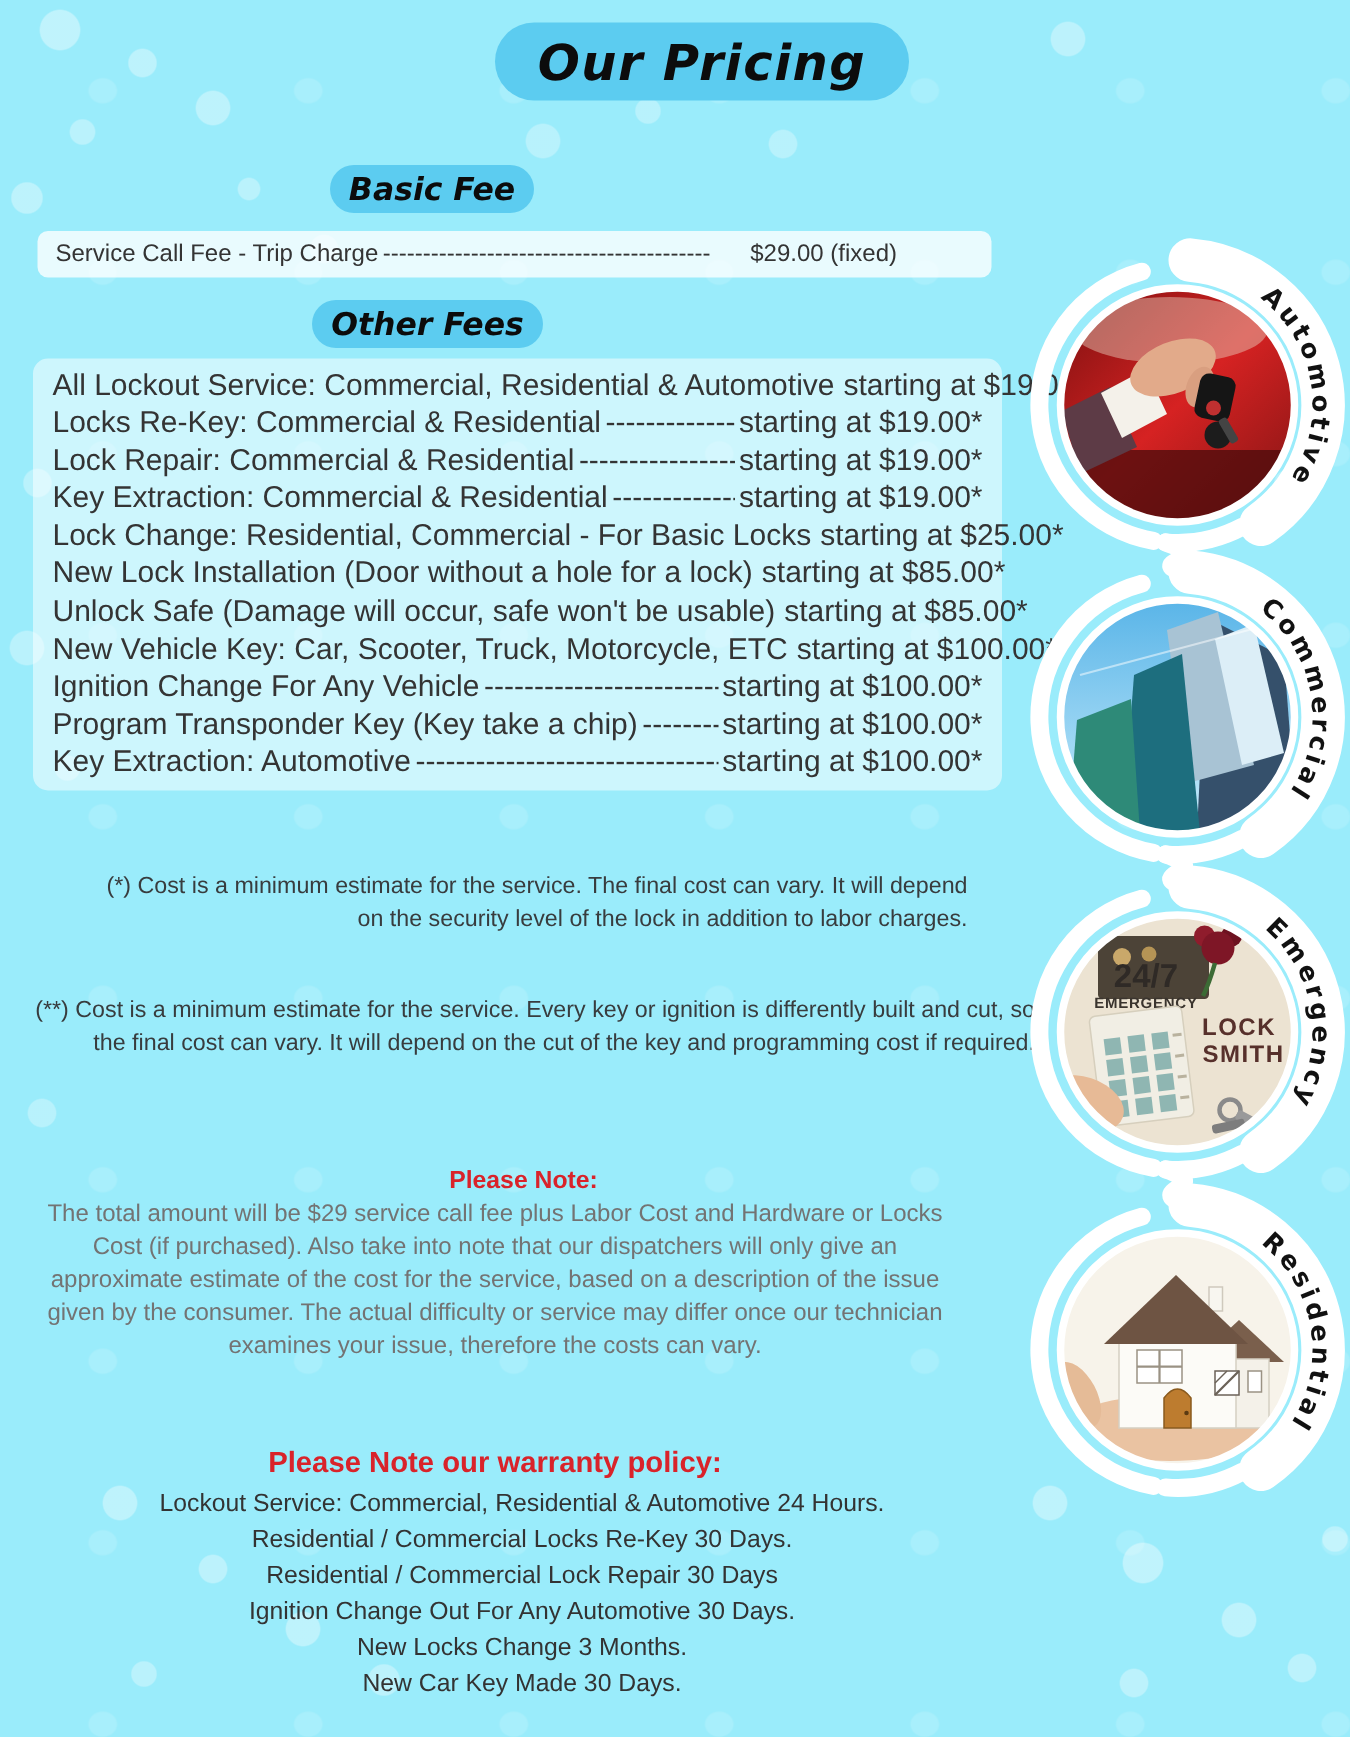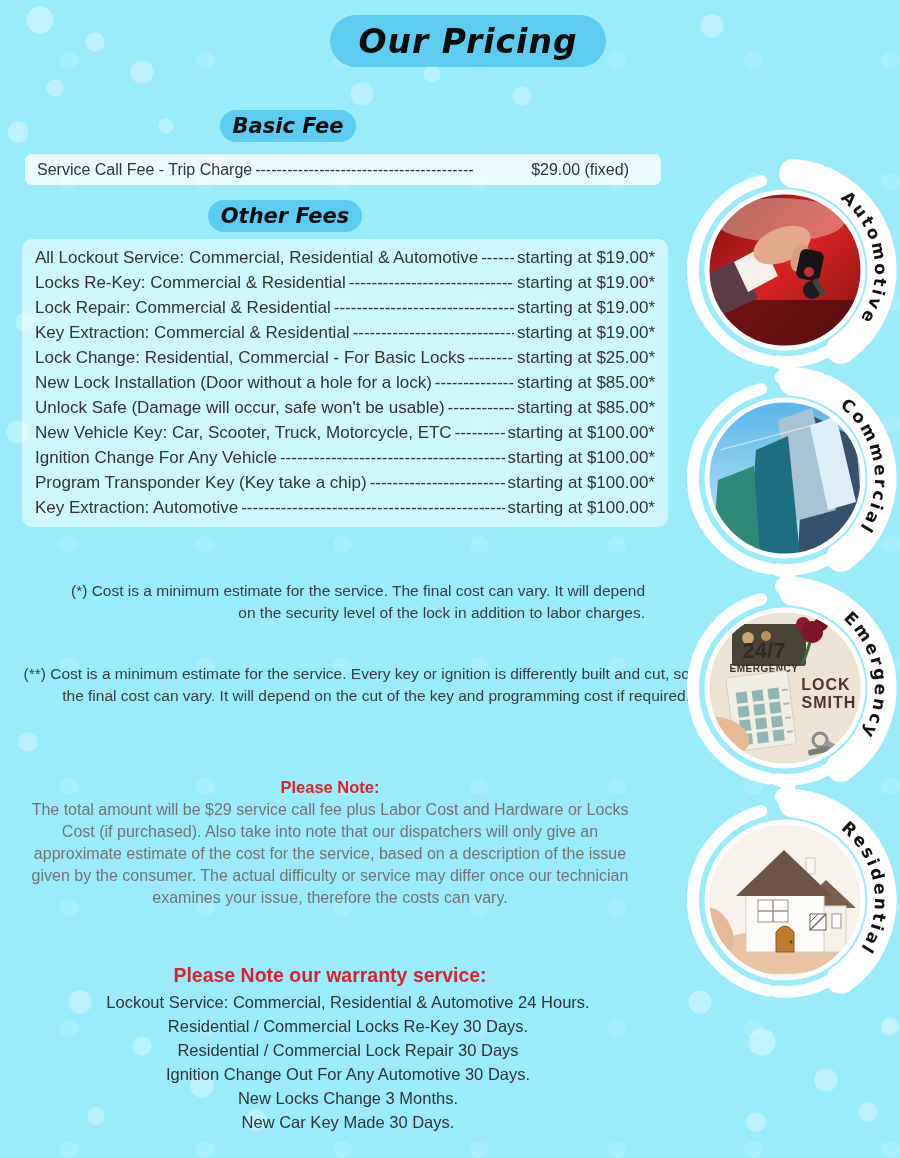--- a/index.html
+++ b/index.html
@@ -49,35 +49,35 @@
   .sub-bubble{height:32px;border-radius:17px;font-size:21px;}
   .basic-bubble{left:220px;top:110px;width:136px;}
   .other-bubble{left:208px;top:200px;width:154px;}
 
   .fee-row{display:flex;align-items:baseline;white-space:nowrap;color:#343434;}
   .fee-leader{flex:1 1 auto;min-width:0;overflow:hidden;margin:0 3px;}
   .fee-price{white-space:nowrap;}
 
   .service-strip{position:absolute;left:25px;top:154px;width:636px;height:31px;
     background:rgba(255,255,255,.78);border-radius:7px;box-sizing:border-box;
-    display:flex;align-items:center;padding:0 32px 0 12px;font-size:16px;color:#333;}
+    display:flex;align-items:center;padding:0 63px 0 12px;font-size:16px;color:#333;}
   .service-strip .fee-row{flex:1;}
 
   .fees-panel{position:absolute;left:22px;top:239px;width:646px;height:288px;
     background:rgba(255,255,255,.5);border-radius:10px;box-sizing:border-box;
     padding:6px 13px;display:flex;flex-direction:column;justify-content:space-around;
-    font-size:17px;}
+    font-size:20px;}
 
   .note{position:absolute;text-align:right;color:#383c3e;font-size:15.5px;line-height:22px;}
   .note-star{left:55px;top:580px;width:590px;}
   .note-dstar{left:10px;top:663px;width:680px;}
 
   .red-head{position:absolute;left:0;width:660px;text-align:center;
             color:#D9232A;font-weight:bold;}
-  .please-note-h{top:778px;font-size:16.5px;}
+  .please-note-h{top:778px;font-size:16.5px;margin-left:19px;}
   .please-note-body{position:absolute;left:30px;top:799px;width:600px;text-align:center;
                     color:#737373;font-size:16px;line-height:22px;}
   .warranty-h{top:964px;font-size:19.5px;}
   .warranty{position:absolute;left:0;top:990px;width:660px;text-align:center;
             color:#333;font-size:16.5px;line-height:24px;padding-left:18px;}
 
   .right-art{position:absolute;left:660px;top:150px;width:240px;height:890px;}
   .arc-label{font-family:"DejaVu Sans","Liberation Sans",sans-serif;font-weight:bold;
              font-size:17px;letter-spacing:2.5px;fill:#111;}
 </style>
@@ -163,21 +163,21 @@
     <span class="fee-price">starting at $100.00*</span>
   </div>
 </div>
 
 <div class="note note-star">(*) Cost is a minimum estimate for the service. The final cost can vary. It will depend on the security level of the lock in addition to labor charges.</div>
 <div class="note note-dstar">(**) Cost is a minimum estimate for the service. Every key or ignition is differently built and cut, so the final cost can vary. It will depend on the cut of the key and programming cost if required.</div>
 
 <div class="red-head please-note-h">Please Note:</div>
 <div class="please-note-body">The total amount will be $29 service call fee plus Labor Cost and Hardware or Locks Cost (if purchased). Also take into note that our dispatchers will only give an approximate estimate of the cost for the service, based on a description of the issue given by the consumer. The actual difficulty or service may differ once our technician examines your issue, therefore the costs can vary.</div>
 
-<div class="red-head warranty-h">Please Note our warranty service:</div>
+<div class="red-head warranty-h">Please Note our warranty policy:</div>
 <div class="warranty">
   <div>Lockout Service: Commercial, Residential &amp; Automotive 24 Hours.</div>
   <div>Residential / Commercial Locks Re-Key 30 Days.</div>
   <div>Residential / Commercial Lock Repair 30 Days</div>
   <div>Ignition Change Out For Any Automotive 30 Days.</div>
   <div>New Locks Change 3 Months.</div>
   <div>New Car Key Made 30 Days.</div>
 </div>
 
 <svg class="right-art" viewBox="0 0 240 890">

